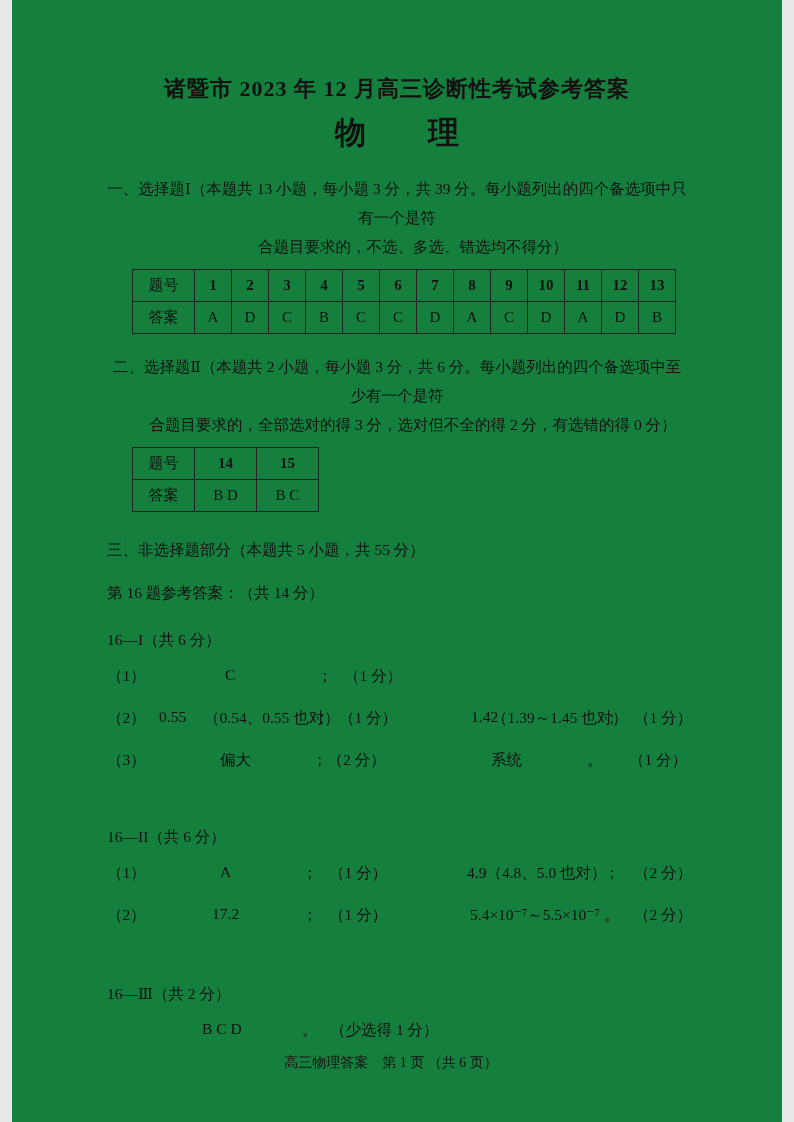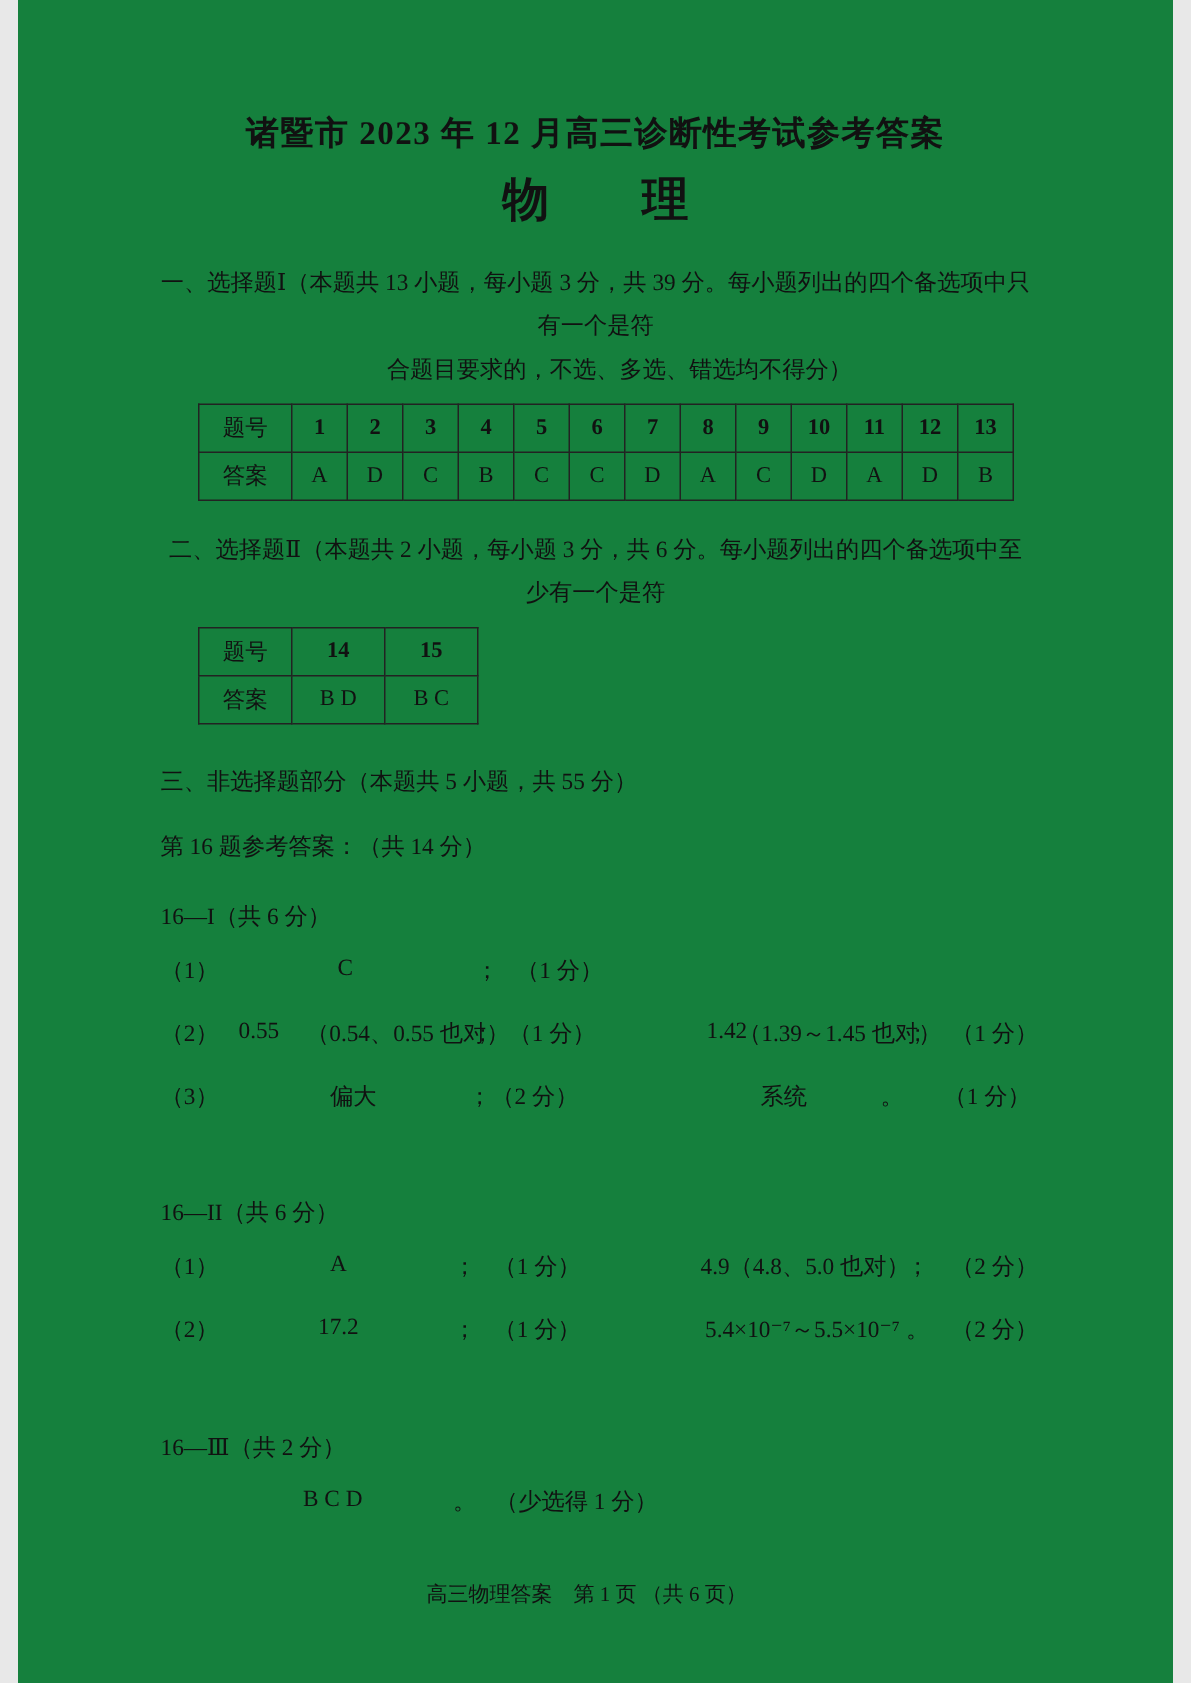--- a/index.html
+++ b/index.html
@@ -114,20 +114,21 @@
       <td>D</td>
       <td>A</td>
       <td>D</td>
       <td>B</td>
     </tr>
   </tbody>
     </table>
 
   <div class="sec-heading">
     <div class="line1">二、选择题Ⅱ（本题共 2 小题，每小题 3 分，共 6 分。每小题列出的四个备选项中至少有一个是符</div>
+    <div class="line2">合题目要求的，全部选对的得 3 分，选对但不全的得 2 分，有选错的得 0 分）</div>
   </div>
 
   <table class="t2">
     <tbody>
         <tr class="numrow">
       <td class="lbl">题号</td>
       <td>14</td>
       <td>15</td>
     </tr>
     <tr>
@@ -160,21 +161,21 @@
     <span class="cell" style="left:364px">1.42</span>
     <span class="cell" style="left:385px">（1.39～1.45 也对）</span>
     <span class="cell" style="left:497px">；</span>
     <span class="cell" style="left:527px">（1 分）</span>
   </div>
 
   <div class="ansrow">
     <span class="cell" style="left:0">（3）</span>
     <span class="cell" style="left:113px">偏大</span>
     <span class="cell" style="left:205px">；（2 分）</span>
-    <span class="cell" style="left:400px">系统</span>
+    <span class="cell" style="left:384px">系统</span>
     <span class="cell" style="left:480px">。</span>
     <span class="cell" style="left:522px">（1 分）</span>
   </div>
 
   <div class="part-title pt2">16—II（共 6 分）</div>
 
   <div class="ansrow">
     <span class="cell" style="left:0">（1）</span>
     <span class="cell" style="left:113px">A</span>
     <span class="cell" style="left:195px">；</span>

